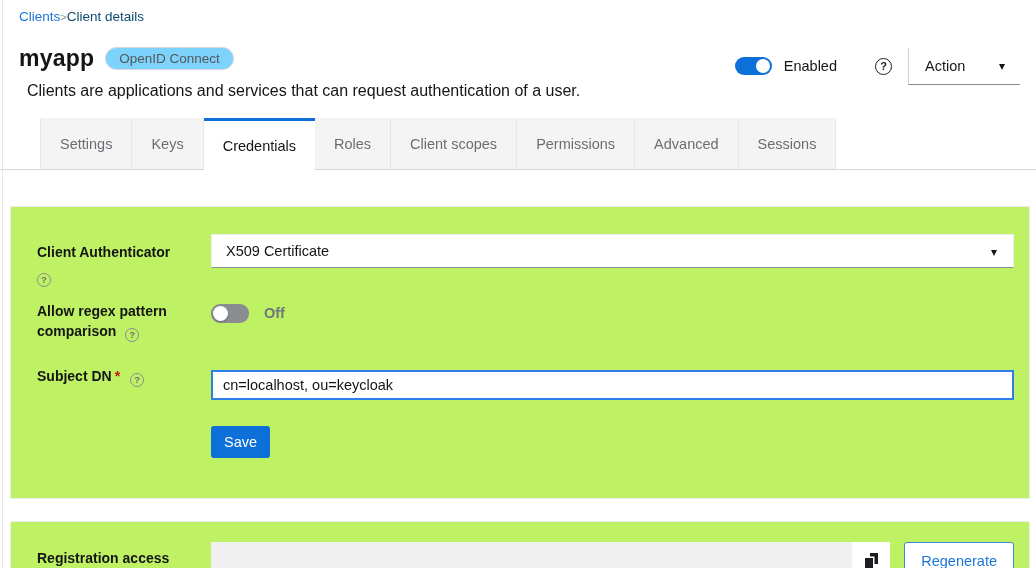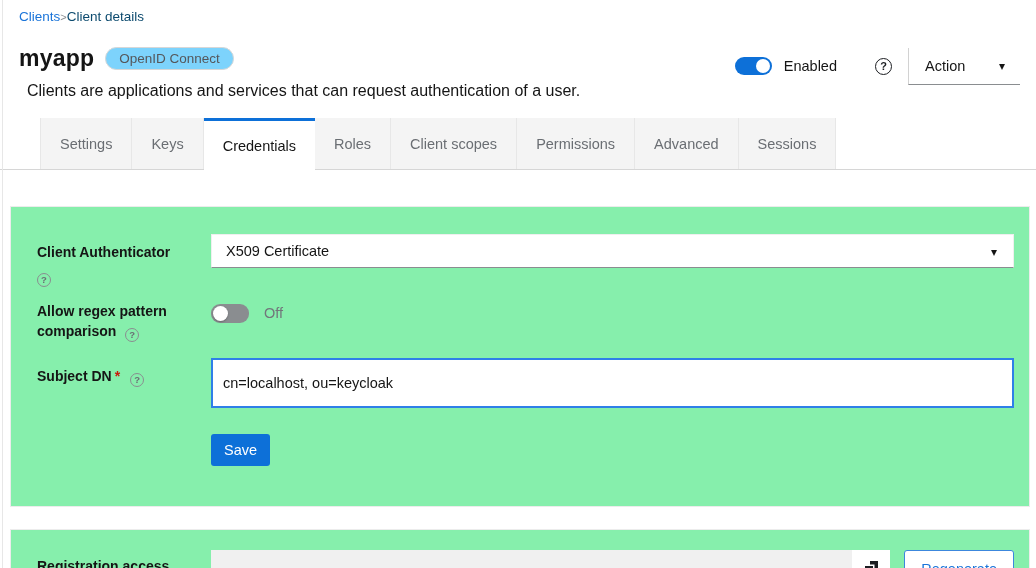--- a/index.html
+++ b/index.html
@@ -43,44 +43,44 @@
   .tabs{display:flex;margin-top:18px;padding-left:40px;height:52px;box-sizing:border-box;
         border-bottom:1px solid #d6d6d6;}
   .tab{display:flex;align-items:center;padding:0 19px;font-size:14.5px;color:#6a6e73;
        background:#f4f4f4;border-right:1px solid #e7e7e7;cursor:pointer;box-sizing:border-box;}
   .tab:first-child{border-left:1px solid #e7e7e7;}
   .tab.active{background:#fff;color:#151515;border-top:3px solid #0d70d8;border-right:none;
               margin-bottom:-1px;position:relative;z-index:1;}
   .tab.active + .tab{border-left:none;}
 
   
-  .card{margin:0 6px 0 10px;border:1px solid #ececec;background:#86efac;box-sizing:border-box;}
+  .card{margin:0 6px 0 10px;border:1px solid #ececec;background:#bef264;box-sizing:border-box;}
   .card1{margin-top:36px;padding:27px 15px 40px 26px;}
   .card2{margin-top:22px;padding:20px 15px 30px 26px;}
 
   .form-row{display:flex;}
   .form-label{flex:0 0 174px;width:174px;font-size:14px;font-weight:bold;line-height:20px;
               box-sizing:border-box;padding-right:10px;}
   .form-control{flex:1;min-width:0;}
   .req{color:#c9190b;font-weight:bold;margin:0 3px;}
 
   .select{position:relative;height:34px;border:1px solid #efefef;border-bottom:1px solid #8a8d90;
           display:flex;align-items:center;padding:0 14px;font-size:14.5px;cursor:pointer;
           background:#fff;box-sizing:border-box;}
   .select .caret{position:absolute;right:16px;top:11px;}
 
-  .toggle-row{display:flex;align-items:center;height:20px;margin-top:2px;}
+  .toggle-row{display:flex;align-items:center;height:20px;margin-top:2px;font-weight:bold;}
   .switch.off{width:38px;height:19px;background:#8a8d90;}
   .switch.off .knob{position:absolute;left:2px;top:2px;width:15px;height:15px;border-radius:50%;
                     background:#fff;box-shadow:0 1px 2px rgba(0,0,0,.25);}
   .off-label{margin-left:15px;font-size:14.5px;color:#72767b;}
 
-  .text-input{width:100%;height:50px;box-sizing:border-box;border:2px solid #2f7fe8;
+  .text-input{width:100%;height:30px;box-sizing:border-box;border:2px solid #2f7fe8;
               padding:0 10px;font-size:14.5px;font-family:"Liberation Sans",sans-serif;
-              color:#151515;outline:none;caret-color:#151515;}
+              color:#151515;outline:none;caret-color:#151515;margin-top:12px;}
 
   .save-btn{margin:26px 0 0 174px;background:#0d70d8;color:#fff;border:none;border-radius:3px;
             font-size:14.5px;font-family:"Liberation Sans",sans-serif;padding:8px 13px;cursor:pointer;}
 
   
   .input-group{display:flex;align-items:stretch;flex:1;min-width:0;}
   .token-input{flex:1;min-width:0;height:38px;background:#f0f0f0;border:none;
                border-bottom:1px solid #8a8d90;box-sizing:border-box;}
   .copy-btn{width:38px;background:#fff;border:none;border-bottom:1px solid #8a8d90;
             display:flex;align-items:center;justify-content:center;cursor:pointer;box-sizing:border-box;}

